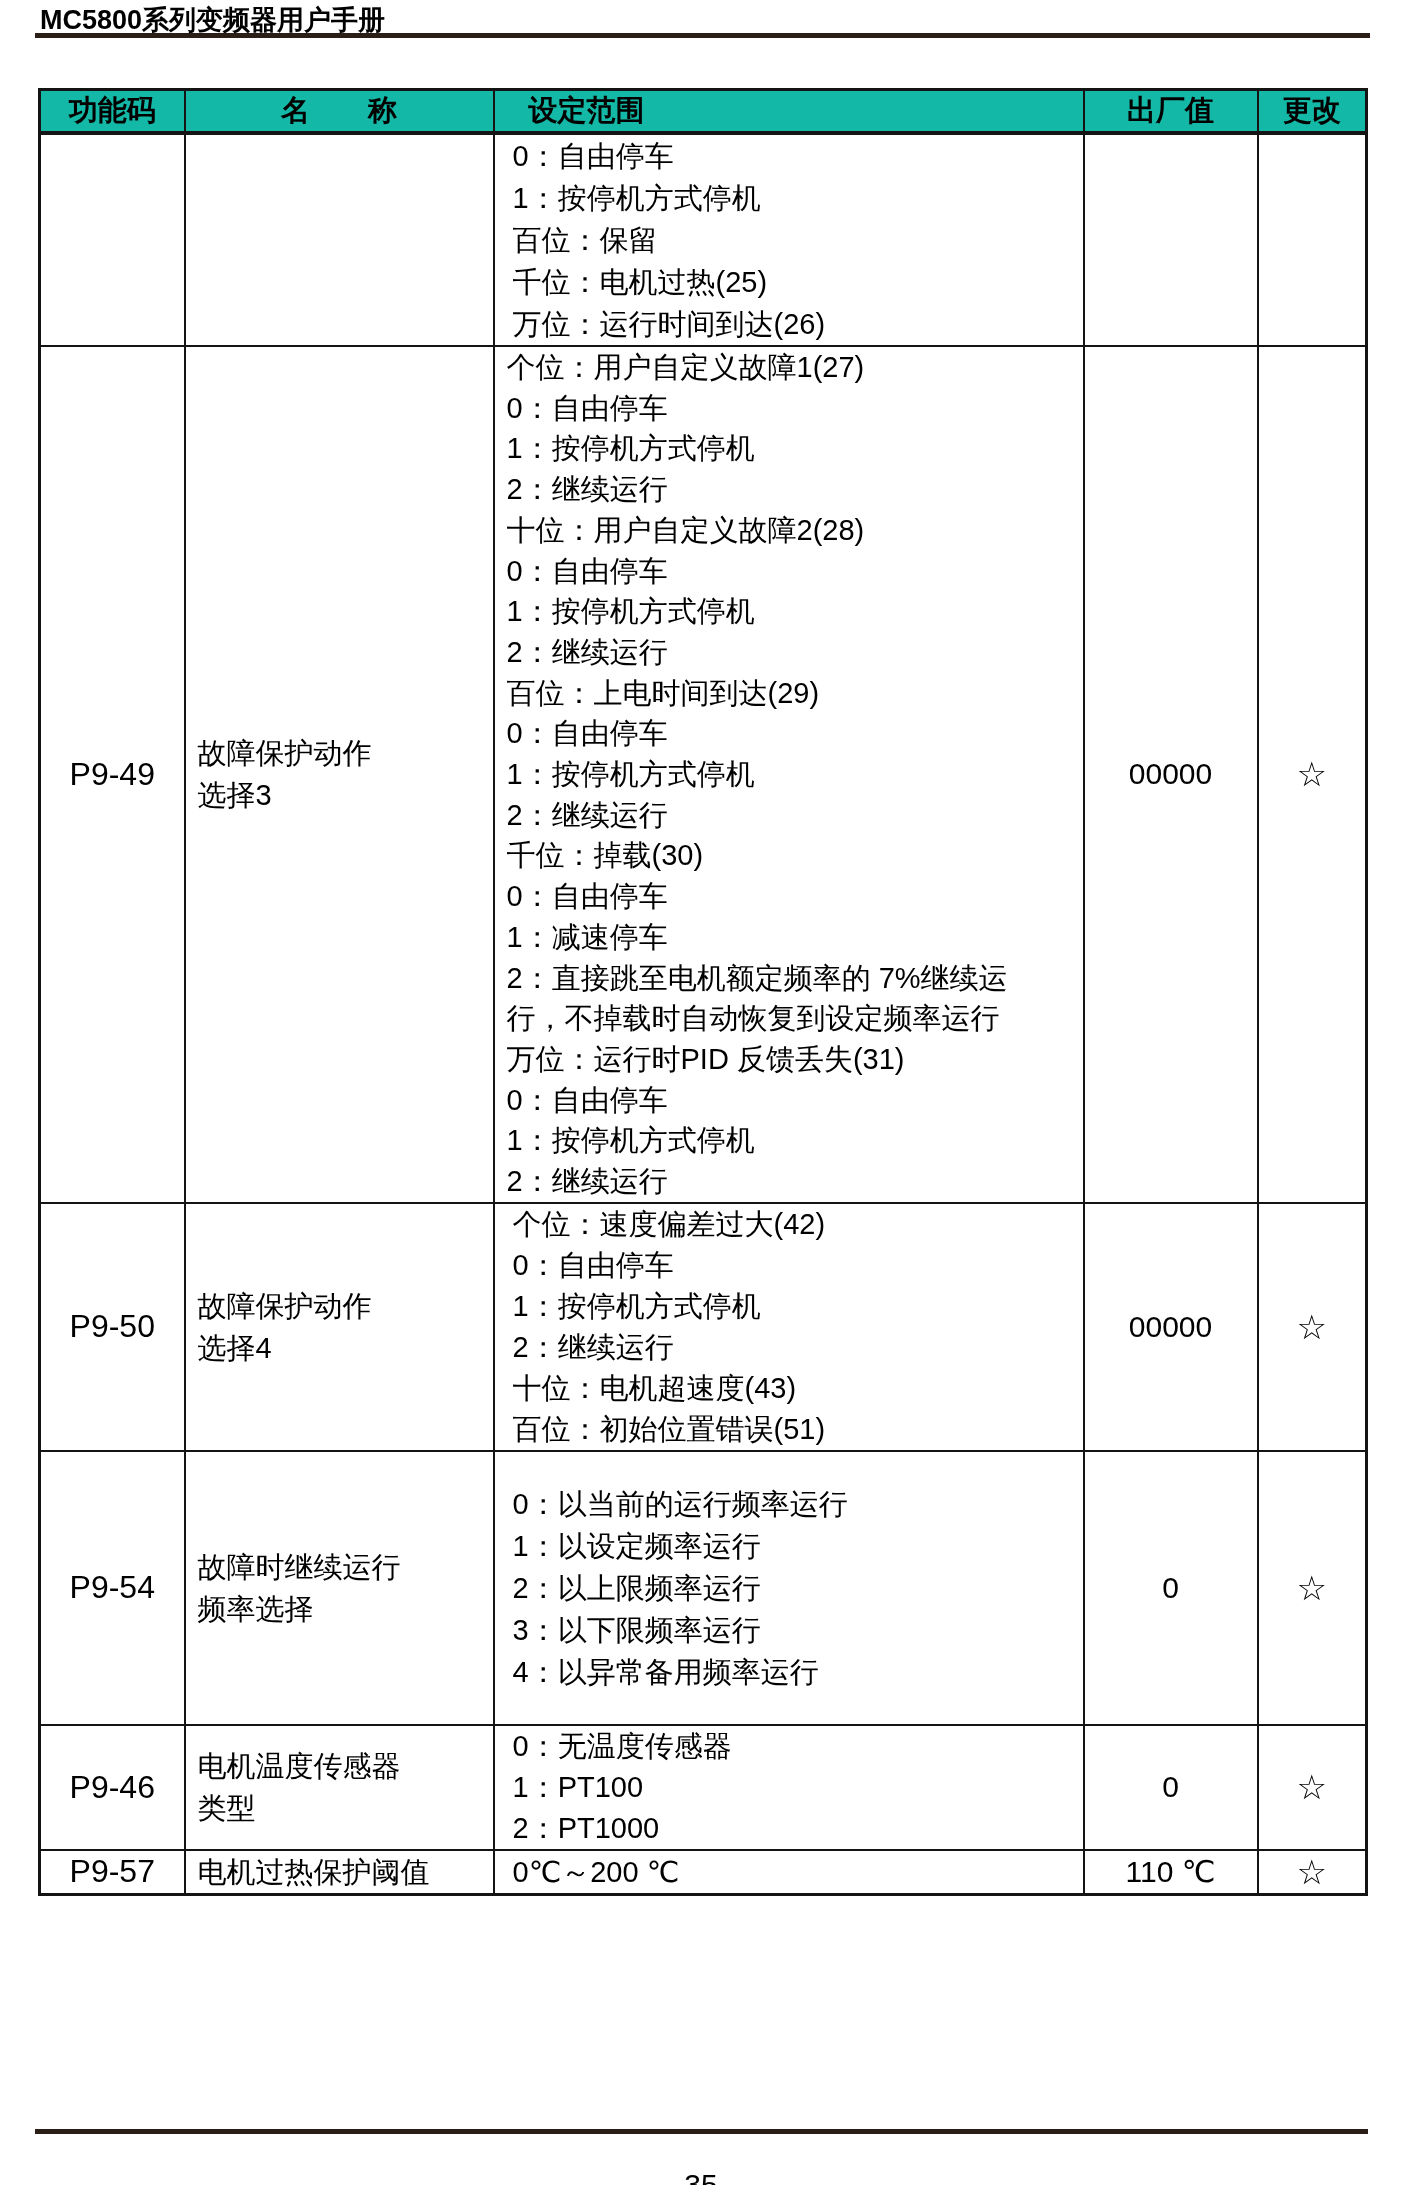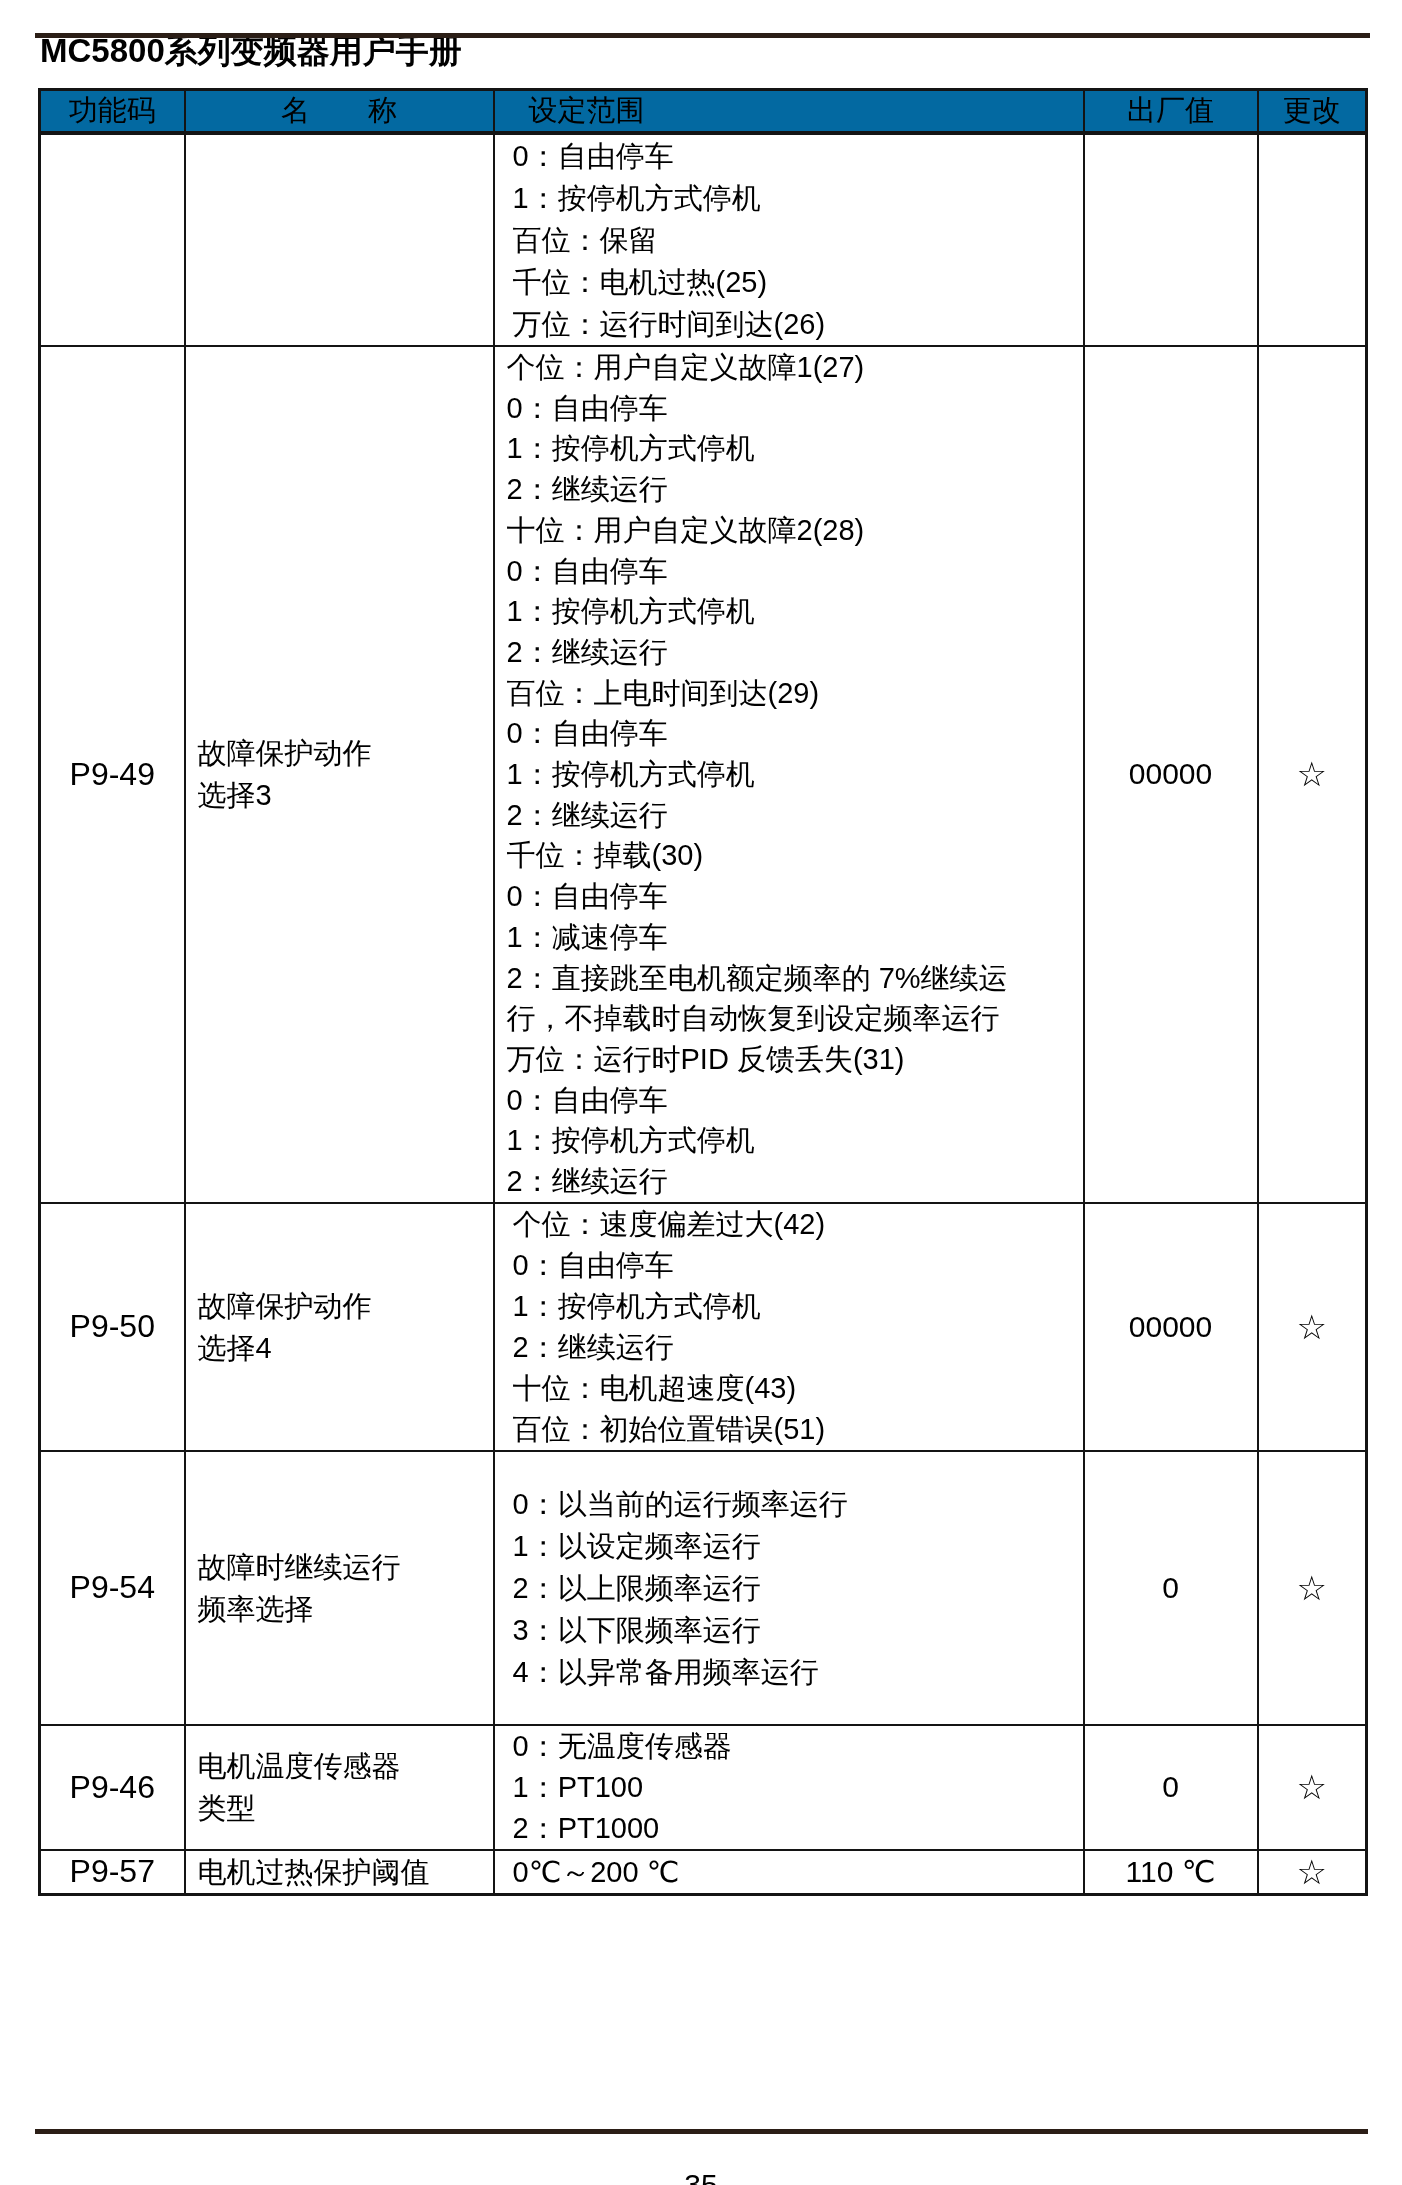--- a/index.html
+++ b/index.html
@@ -10,25 +10,24 @@
     height: 2185px;
     overflow: hidden;
     font-family: "Liberation Sans", "DejaVu Sans", sans-serif;
     color: #000;
     position: relative;
   }
   .doc-title {
     position: absolute;
     left: 40px;
     top: 2px;
-    font-size: 33px;
+    font-size: 27px;
     font-weight: bold;
     letter-spacing: 0px;
     white-space: nowrap;
-    margin-top: 27px;
   }
   .rule-top {
     position: absolute;
     left: 35px;
     top: 33px;
     width: 1335px;
     height: 5px;
     background: #2b1e16;
   }
   .rule-bottom {
@@ -58,22 +57,22 @@
     border: 3px solid #141414;
   }
   .param-table th, .param-table td {
     border: 2px solid #141414;
     padding: 0;
     font-size: 29px;
     vertical-align: middle;
     overflow: hidden;
   }
   .param-table thead th {
-    background: #0369a1;
-    font-weight: normal;
+    background: #14b8a6;
+    font-weight: bold;
     height: 40px;
     border-bottom-width: 4px;
   }
   th.h-range { text-align: left; padding-left: 34px; }
   td.code {
     text-align: center;
     font-size: 32px;
   }
   td.name {
     padding-left: 12px;

